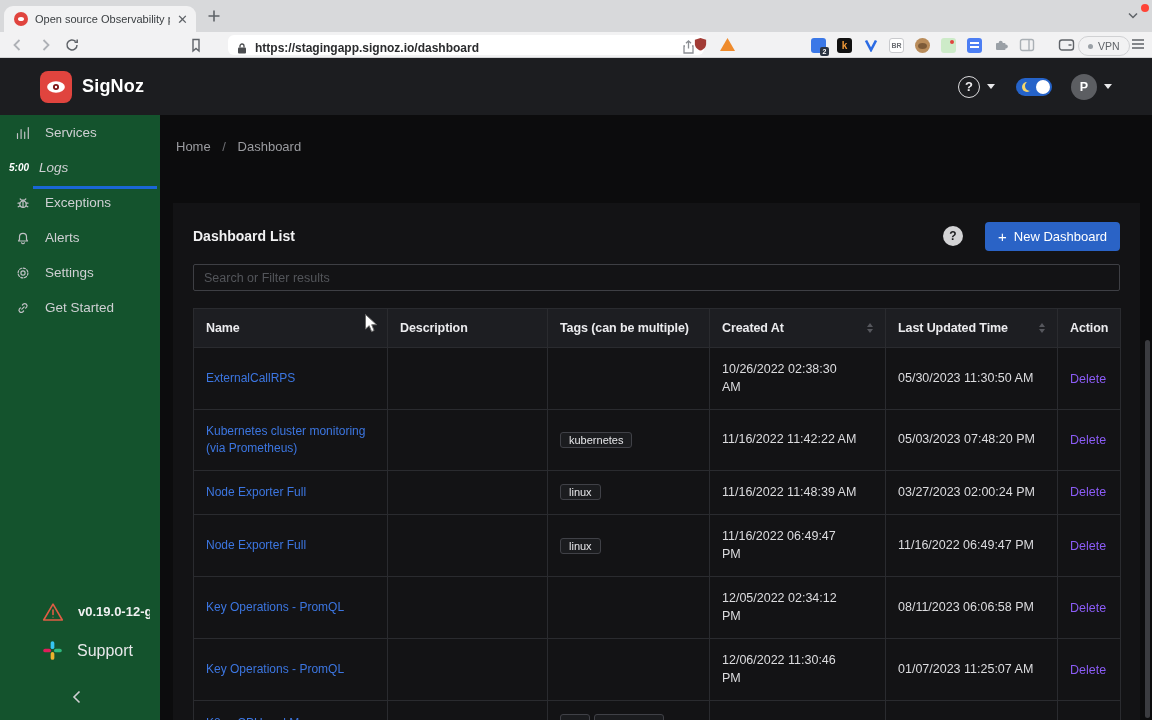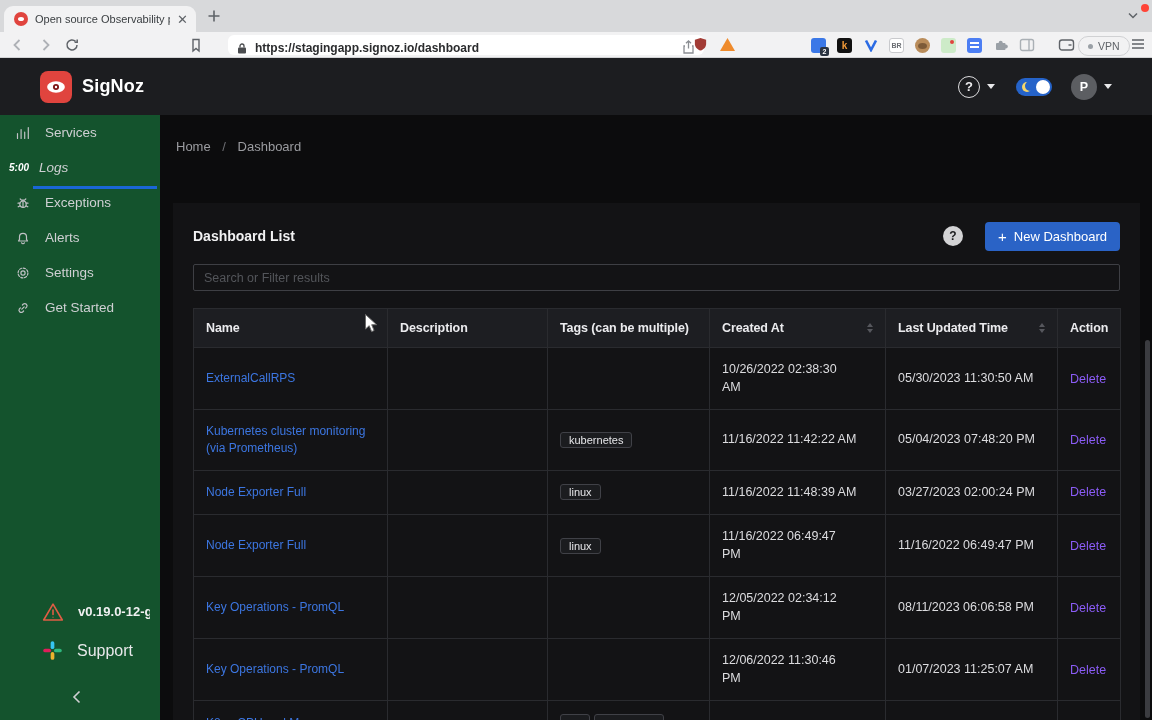--- a/index.html
+++ b/index.html
@@ -442,21 +442,21 @@
 AM</td>
                   <td class="date-cell">05/30/2023 11:30:50 AM</td>
                   <td><a class="delete-link">Delete</a></td>
                 </tr>
                 <tr>
                   <td><a class="name-link">Kubernetes cluster monitoring
 (via Prometheus)</a></td>
                   <td></td>
                   <td><span class="chip">kubernetes</span></td>
                   <td class="date-cell">11/16/2022 11:42:22 AM</td>
-                  <td class="date-cell">05/04/2023 07:48:20 PM</td>
+                  <td class="date-cell">05/03/2023 07:48:20 PM</td>
                   <td><a class="delete-link">Delete</a></td>
                 </tr>
                 <tr>
                   <td><a class="name-link">Node Exporter Full</a></td>
                   <td></td>
                   <td><span class="chip">linux</span></td>
                   <td class="date-cell">11/16/2022 11:48:39 AM</td>
                   <td class="date-cell">03/27/2023 02:00:24 PM</td>
                   <td><a class="delete-link">Delete</a></td>
                 </tr>

